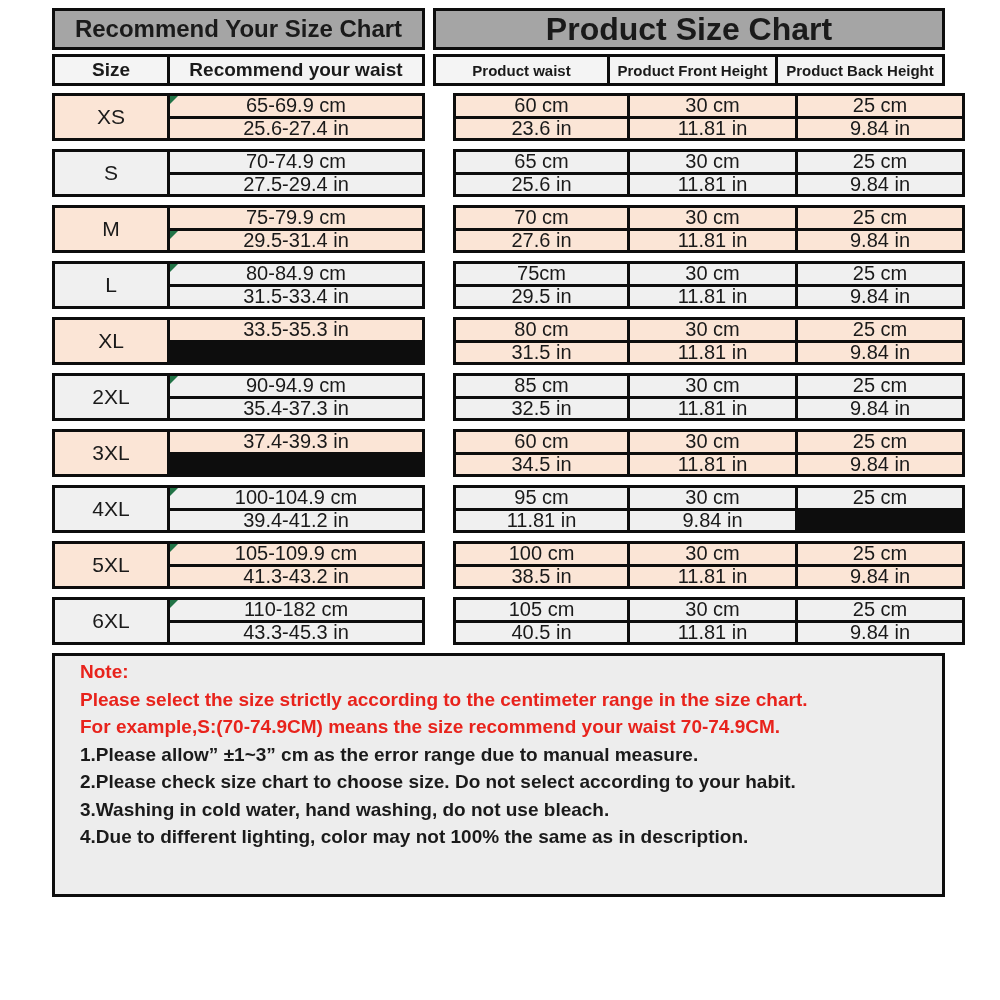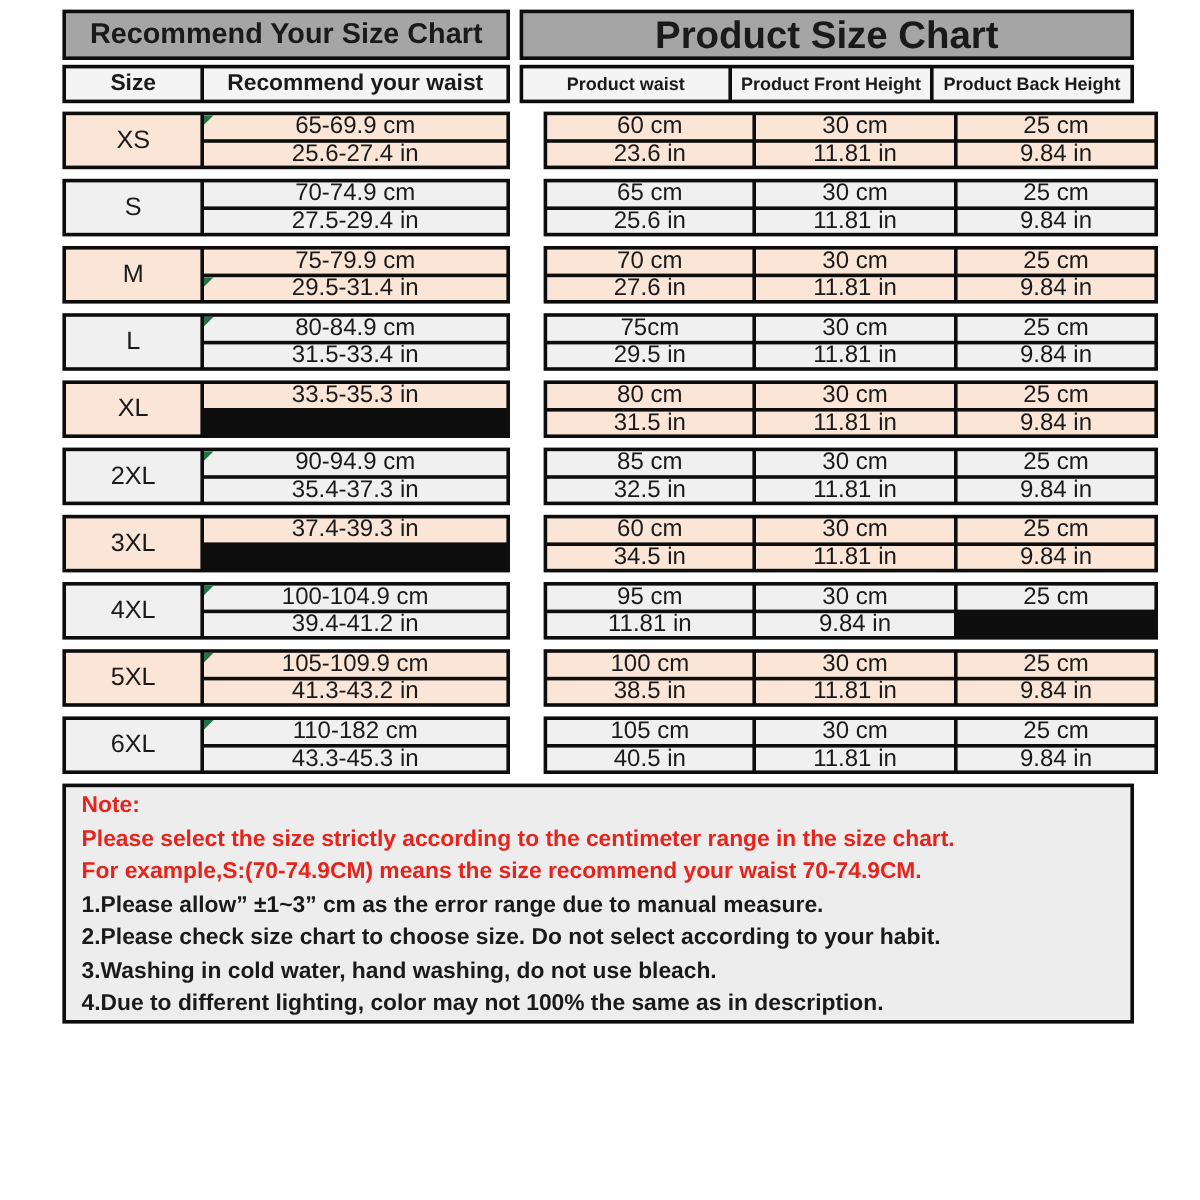--- a/index.html
+++ b/index.html
@@ -29,23 +29,23 @@
   .band-cols .right-box .cell{font-size:15px;}
   
   .block{height:48px; margin-bottom:8px;gap:20px;}
   .block .box{grid-template-rows:1fr 1fr;}
   .block .size-cell{grid-column:1; grid-row:1/3; font-size:21px;}
   .block.peach .cell{background:var(--row-peach);}
   .block.light .cell{background:var(--row-light);}
   .marker::before{content:""; position:absolute; top:0; left:0; width:0; height:0;
         border-top:8px solid var(--marker-green); border-right:8px solid transparent;}
   
-  .note{margin-left:52px; margin-top:2px; width:893px; height:200px;
+  .note{margin-left:52px; margin-top:2px; width:893px; height:244px;
         border:3px solid var(--border-black); background:var(--note-bg);
-        padding:2px 13px; font-weight:bold; font-size:19px;}
+        padding:2px 25px; font-weight:bold; font-size:19px;}
   .note div{line-height:27.5px; white-space:nowrap;}
   .note .red{color:var(--note-red);}
 </style>
 </head>
 <body>
 
 <div class="page">
 
   <div class="band band-top">
     <div class="box left-box">

